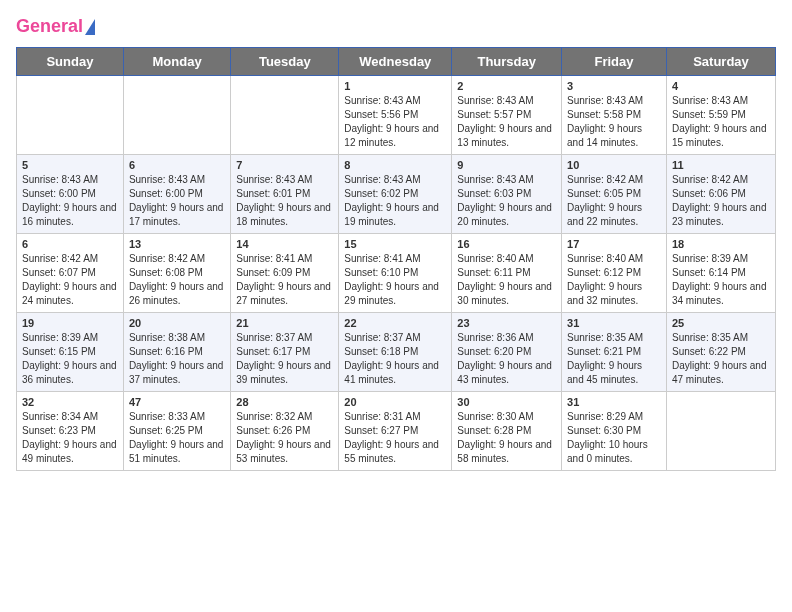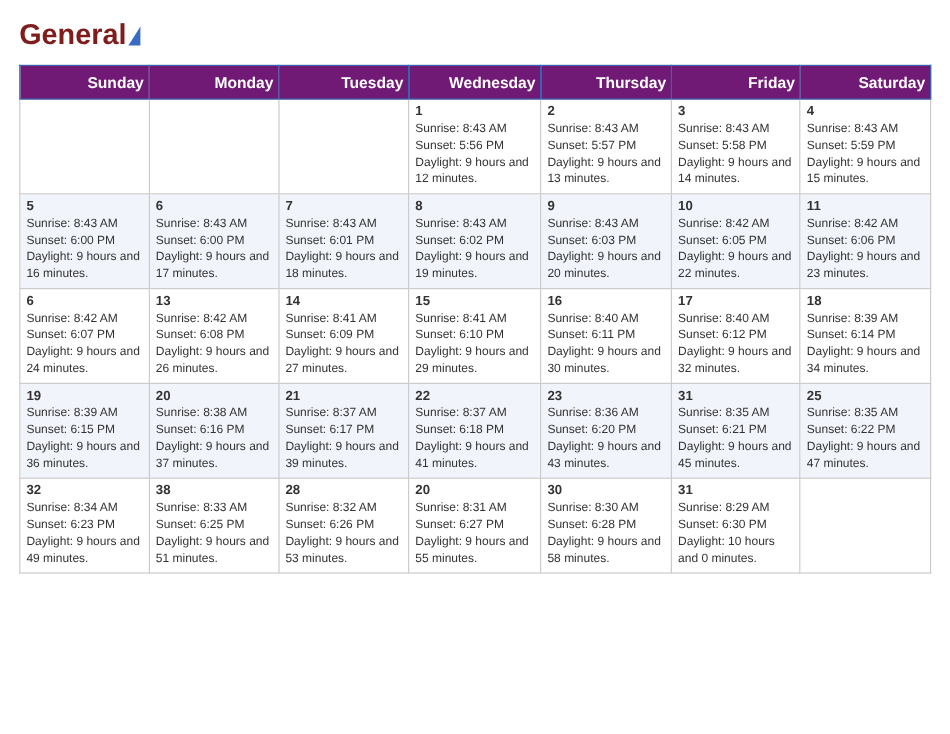--- a/index.html
+++ b/index.html
@@ -45,25 +45,25 @@
       font-size: 14px;
       font-weight: normal;
       color: #333;
     }
     .calendar {
       width: 100%;
       border-collapse: collapse;
       border: 1px solid #ccc;
     }
     .calendar thead tr th {
-      background-color: #701a75;
+      background-color: #737373;
       color: #fff;
       font-size: 13px;
-      padding: 6px 4px;
-      text-align: right;
+      padding: 6px 20px;
+      text-align: center;
       border: 1px solid #3a62b0;
     }
     .calendar tbody tr td {
       vertical-align: top;
       border: 1px solid #ccc;
       padding: 4px 5px;
       width: 113px;
       min-height: 80px;
       font-size: 10px;
       color: #333;
@@ -85,21 +85,21 @@
     .empty-cell {
       background: #fff !important;
     }
   </style>
 </head>
 <body>
 
 <div class="header">
   <div class="logo">
     <div class="logo-line">
-      <span style="font-size:24px;font-weight:bold;color:#7f1d1d;">General</span>
+      <span style="font-size:18px;font-weight:bold;color:#ec4899;">General</span>
       <span class="logo-triangle"></span>
     </div>
     <span style="font-size:18px;font-weight:bold;color:#3a6bc4;"></span>
   </div>
   <div class="title-block">
     <h1></h1>
     <h2></h2>
   </div>
 </div>
 
@@ -226,21 +226,21 @@
           <div class="day-number">25</div>
           <div class="day-info">Sunrise: 8:35 AM<br>Sunset: 6:22 PM<br>Daylight: 9 hours and 47 minutes.</div>
         </td>
       </tr>
       <tr>
         <td>
           <div class="day-number">32</div>
           <div class="day-info">Sunrise: 8:34 AM<br>Sunset: 6:23 PM<br>Daylight: 9 hours and 49 minutes.</div>
         </td>
         <td>
-          <div class="day-number">38</div>
+          <div class="day-number">47</div>
           <div class="day-info">Sunrise: 8:33 AM<br>Sunset: 6:25 PM<br>Daylight: 9 hours and 51 minutes.</div>
         </td>
         <td>
           <div class="day-number">28</div>
           <div class="day-info">Sunrise: 8:32 AM<br>Sunset: 6:26 PM<br>Daylight: 9 hours and 53 minutes.</div>
         </td>
         <td>
           <div class="day-number">20</div>
           <div class="day-info">Sunrise: 8:31 AM<br>Sunset: 6:27 PM<br>Daylight: 9 hours and 55 minutes.</div>
         </td>

